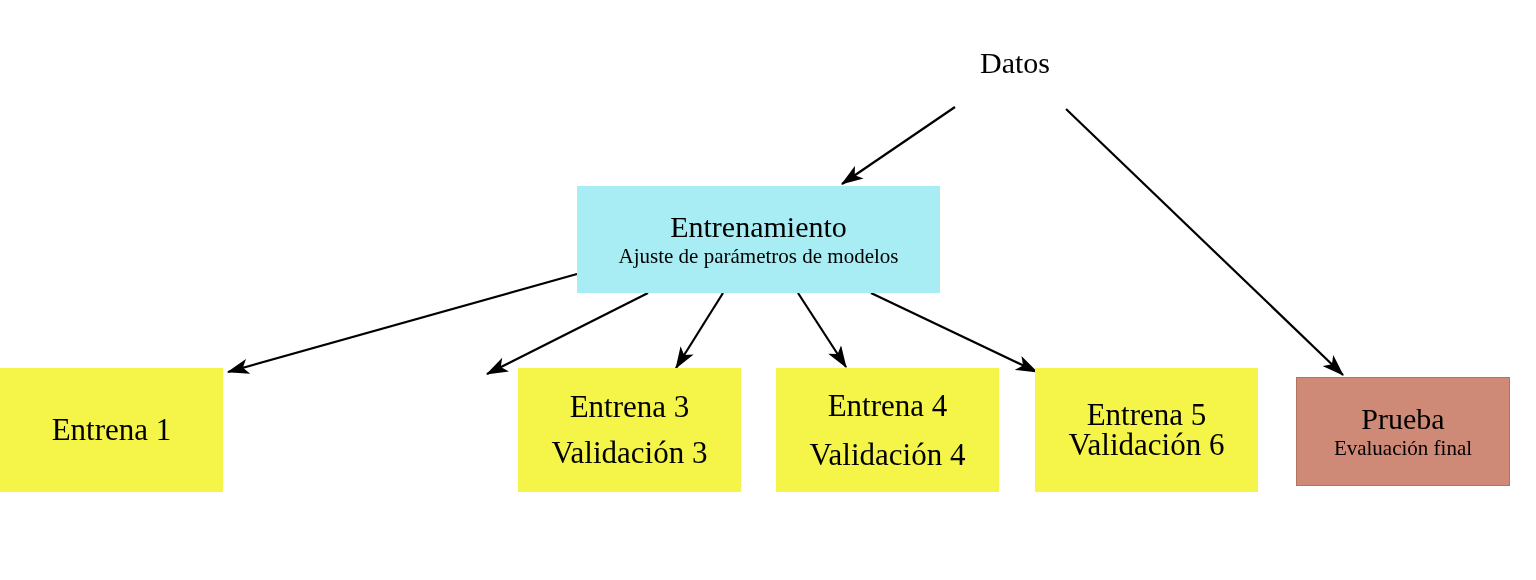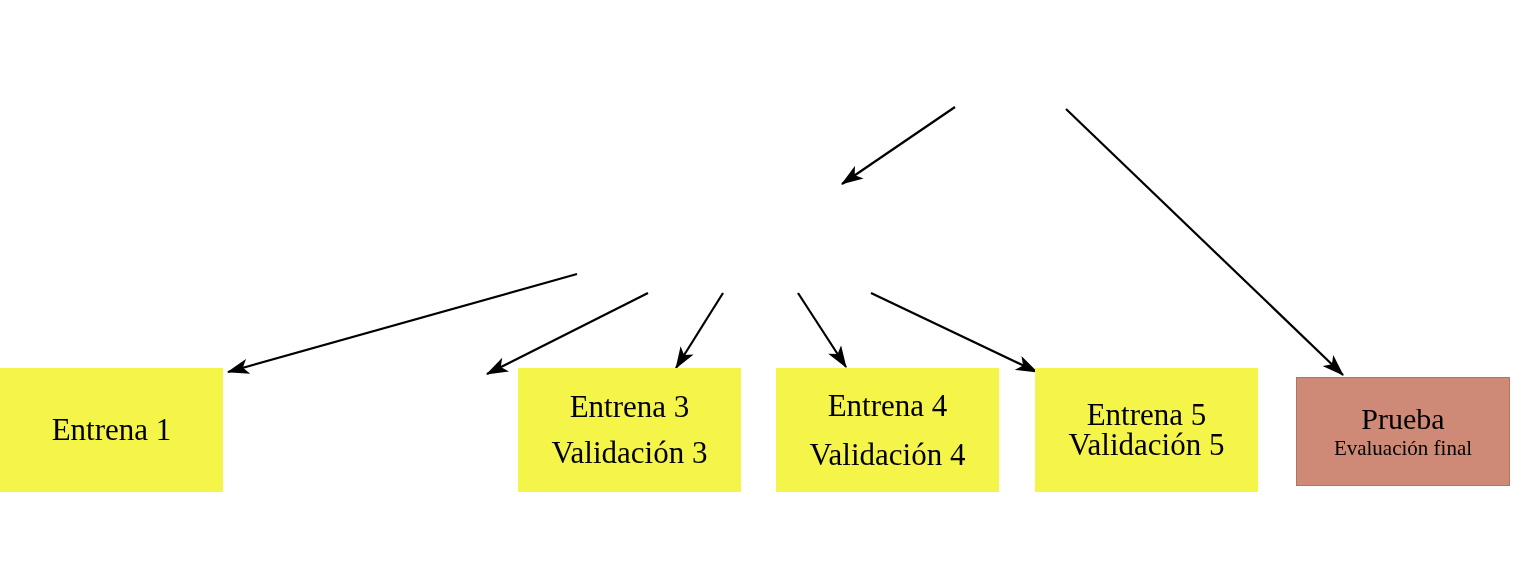--- a/index.html
+++ b/index.html
@@ -99,40 +99,45 @@
     </defs>
     <line x1="955" y1="107" x2="842" y2="184" stroke="#000" stroke-width="2.2" marker-end="url(#ah)"></line>
     <line x1="1066" y1="109" x2="1343" y2="375" stroke="#000" stroke-width="2.2" marker-end="url(#ah)"></line>
     <line x1="577" y1="274" x2="228" y2="372" stroke="#000" stroke-width="2.2" marker-end="url(#ah)"></line>
     <line x1="648" y1="293" x2="487" y2="374" stroke="#000" stroke-width="2.2" marker-end="url(#ah)"></line>
     <line x1="723" y1="293" x2="676" y2="368" stroke="#000" stroke-width="2.2" marker-end="url(#ah)"></line>
     <line x1="798" y1="293" x2="846" y2="367" stroke="#000" stroke-width="2.2" marker-end="url(#ah)"></line>
     <line x1="871" y1="293" x2="1037" y2="372" stroke="#000" stroke-width="2.2" marker-end="url(#ah)"></line>
   </svg>
 
+  <div class="node-label datos-label">Datos</div>
 
+  <div class="box training-box" style="background-color: rgb(167, 237, 243);">
+    <div class="box-title">Entrenamiento</div>
+    <div class="box-sub">Ajuste de parámetros de modelos</div>
+  </div>
 
   <div class="box fold-box fold-1" style="background-color: rgb(245, 244, 73);">
     <div class="fold-line">Entrena 1</div>
   </div>
 
 
   <div class="box fold-box fold-3" style="background-color: rgb(245, 244, 73);">
     <div class="fold-line">Entrena 3</div>
     <div class="fold-line">Validación 3</div>
   </div>
 
   <div class="box fold-box fold-4" style="background-color: rgb(245, 244, 73);">
     <div class="fold-line">Entrena 4</div>
     <div class="fold-line">Validación 4</div>
   </div>
 
   <div class="box fold-box fold-5" style="background-color: rgb(245, 244, 73);">
     <div class="fold-line">Entrena 5</div>
-    <div class="fold-line">Validación 5</div>
+    <div class="fold-line">Validación 6</div>
   </div>
 
   <div class="box test-box" style="background-color: rgb(206, 138, 118);">
     <div class="box-title">Prueba</div>
     <div class="box-sub">Evaluación final</div>
   </div>
 
 </div>
 
 </body></html>

